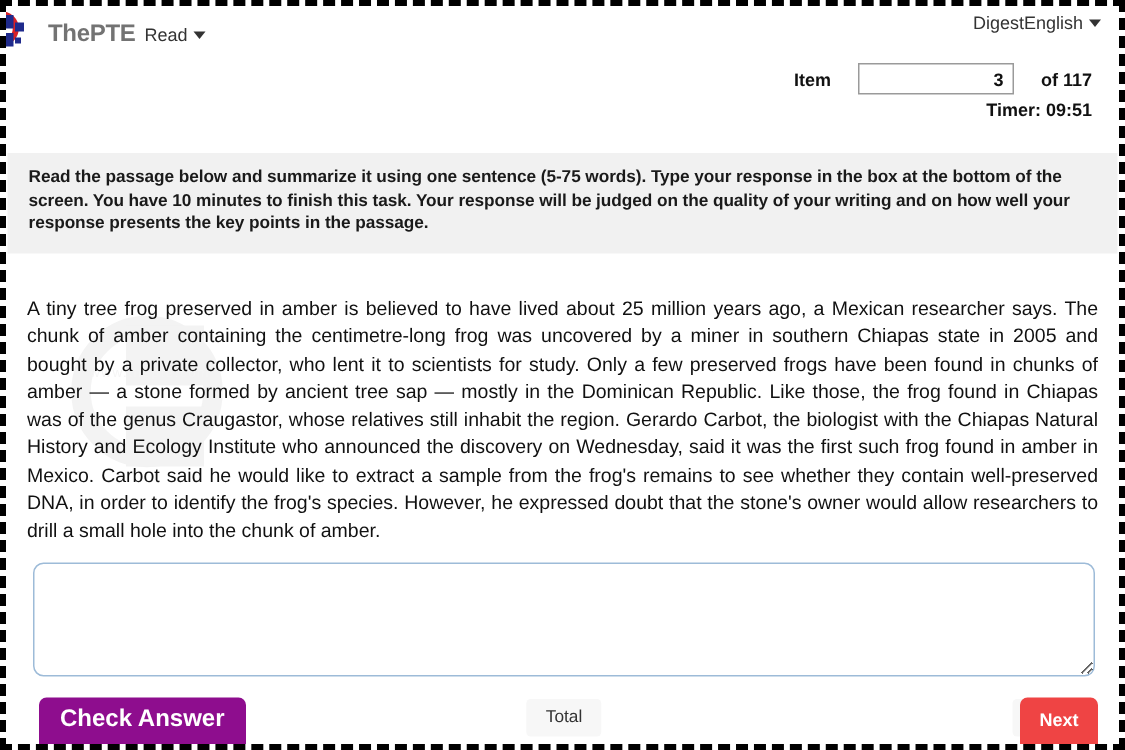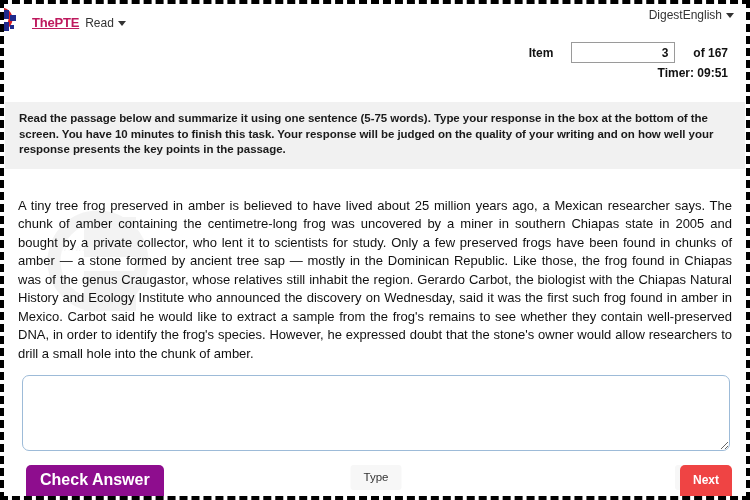--- a/index.html
+++ b/index.html
@@ -56,26 +56,25 @@
   #logo {
     position: relative;
     width: 34px;
     height: 30px;
     margin-left: -14px;
     flex: none;
   }
   #logo svg { display: block; }
 
   .brand-text {
-    font-size: 13px;
-    font-weight: bold;
-    color: #be185d;
+    font-size: 16px;
+    font-weight: bold;
+    color: #737373;
     letter-spacing: -0.2px;
     line-height: 14px;
-    text-decoration: underline;
   }
   .nav-link {
     font-size: 12px;
     color: #333;
     line-height: 14px;
     display: flex;
     align-items: center;
     gap: 4px;
     cursor: pointer;
   }
@@ -308,21 +307,21 @@
         <span>DigestEnglish</span>
         <i class="caret"></i>
       </span>
     </div>
   </div>
 
   <div id="meta-bar">
     <div id="item-row">
       <span>Item</span>
       <input id="item-input" type="text" value="3" style="">
-      <span>of 167</span>
+      <span>of 117</span>
     </div>
     <div id="timer-row">Timer: 09:51</div>
   </div>
 
   <div id="instructions">Read the passage below and summarize it using one sentence (5-75 words). Type your response in the box at the bottom of the screen. You have 10 minutes to finish this task. Your response will be judged on the quality of your writing and on how well your response presents the key points in the passage.</div>
 
   <div id="passage-wrap">
     <div id="watermark">
       <svg width="210" height="110" viewBox="0 0 210 110" xmlns="http://www.w3.org/2000/svg">
         <circle cx="58" cy="52" r="44" fill="none" stroke="#333" stroke-width="13"></circle>
@@ -333,21 +332,21 @@
     </div>
     <div id="passage">A tiny tree frog preserved in amber is believed to have lived about 25 million years ago, a Mexican researcher says. The chunk of amber containing the centimetre-long frog was uncovered by a miner in southern Chiapas state in 2005 and bought by a private collector, who lent it to scientists for study. Only a few preserved frogs have been found in chunks of amber — a stone formed by ancient tree sap — mostly in the Dominican Republic. Like those, the frog found in Chiapas was of the genus Craugastor, whose relatives still inhabit the region. Gerardo Carbot, the biologist with the Chiapas Natural History and Ecology Institute who announced the discovery on Wednesday, said it was the first such frog found in amber in Mexico. Carbot said he would like to extract a sample from the frog's remains to see whether they contain well-preserved DNA, in order to identify the frog's species. However, he expressed doubt that the stone's owner would allow researchers to drill a small hole into the chunk of amber.</div>
   </div>
 
   <div id="answer-wrap">
     <textarea id="answer-box" placeholder="" style=""></textarea>
   </div>
 
   <div id="clipboard-row">
     <button id="clip-cut" class="clip-btn">Cut</button>
-    <button id="clip-copy" class="clip-btn">Type</button>
+    <button id="clip-copy" class="clip-btn">Total</button>
     <button id="clip-paste" class="clip-btn">Paste</button>
   </div>
 
   <div id="divider"></div>
 
   <div id="wordcount">Total Word Count: 0</div>
 
   <div id="footer">
     <button id="check-answer-button">Check Answer</button>
     <button id="next-button">Next</button>

